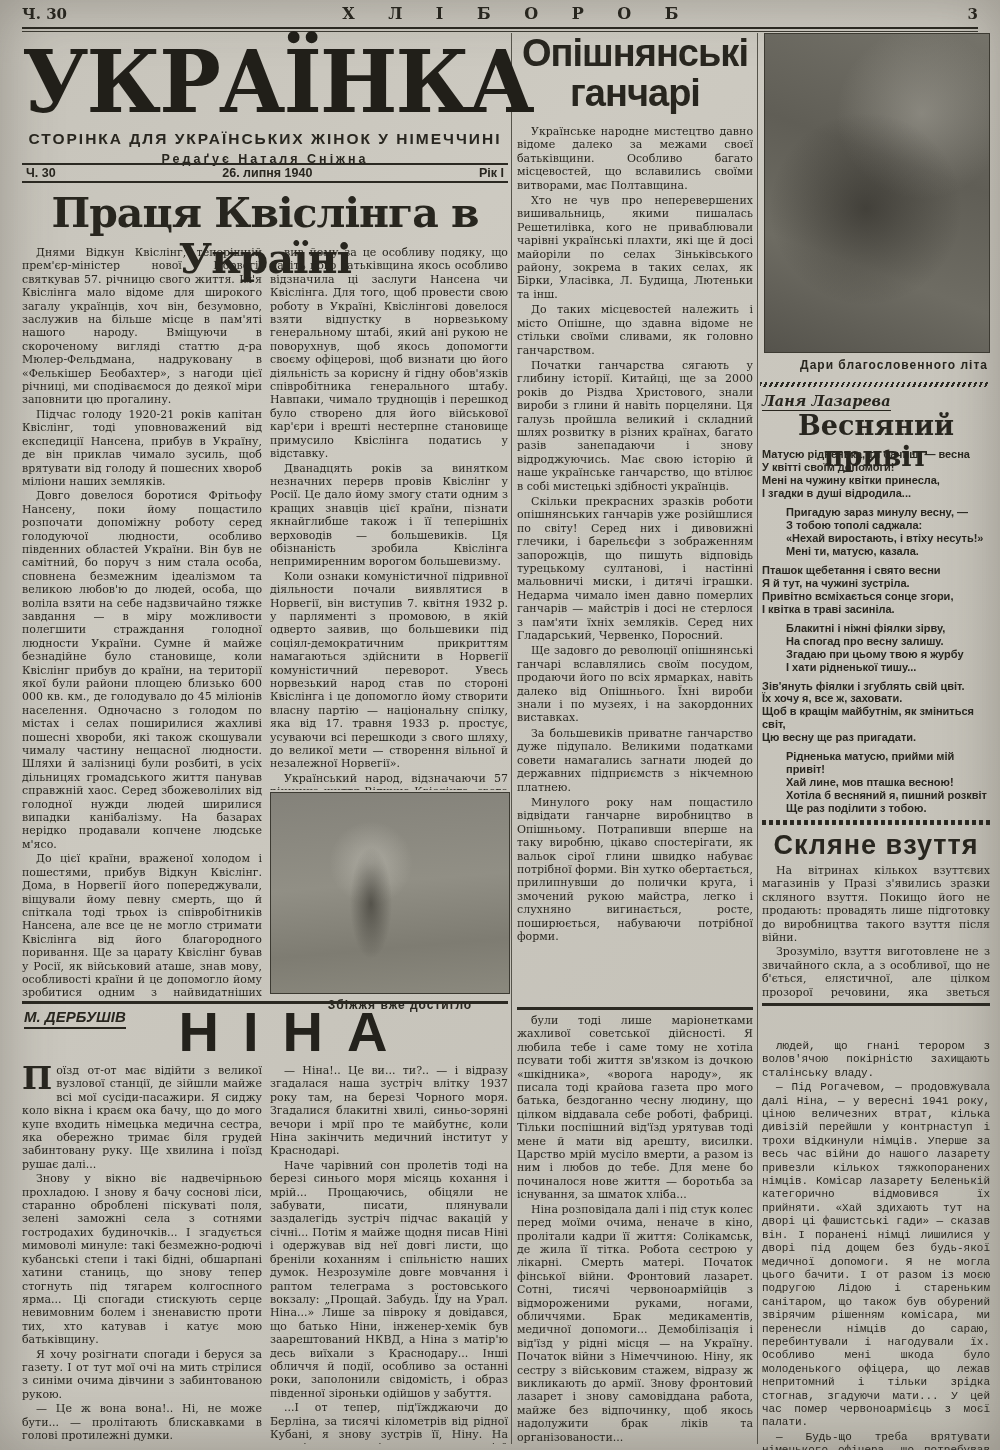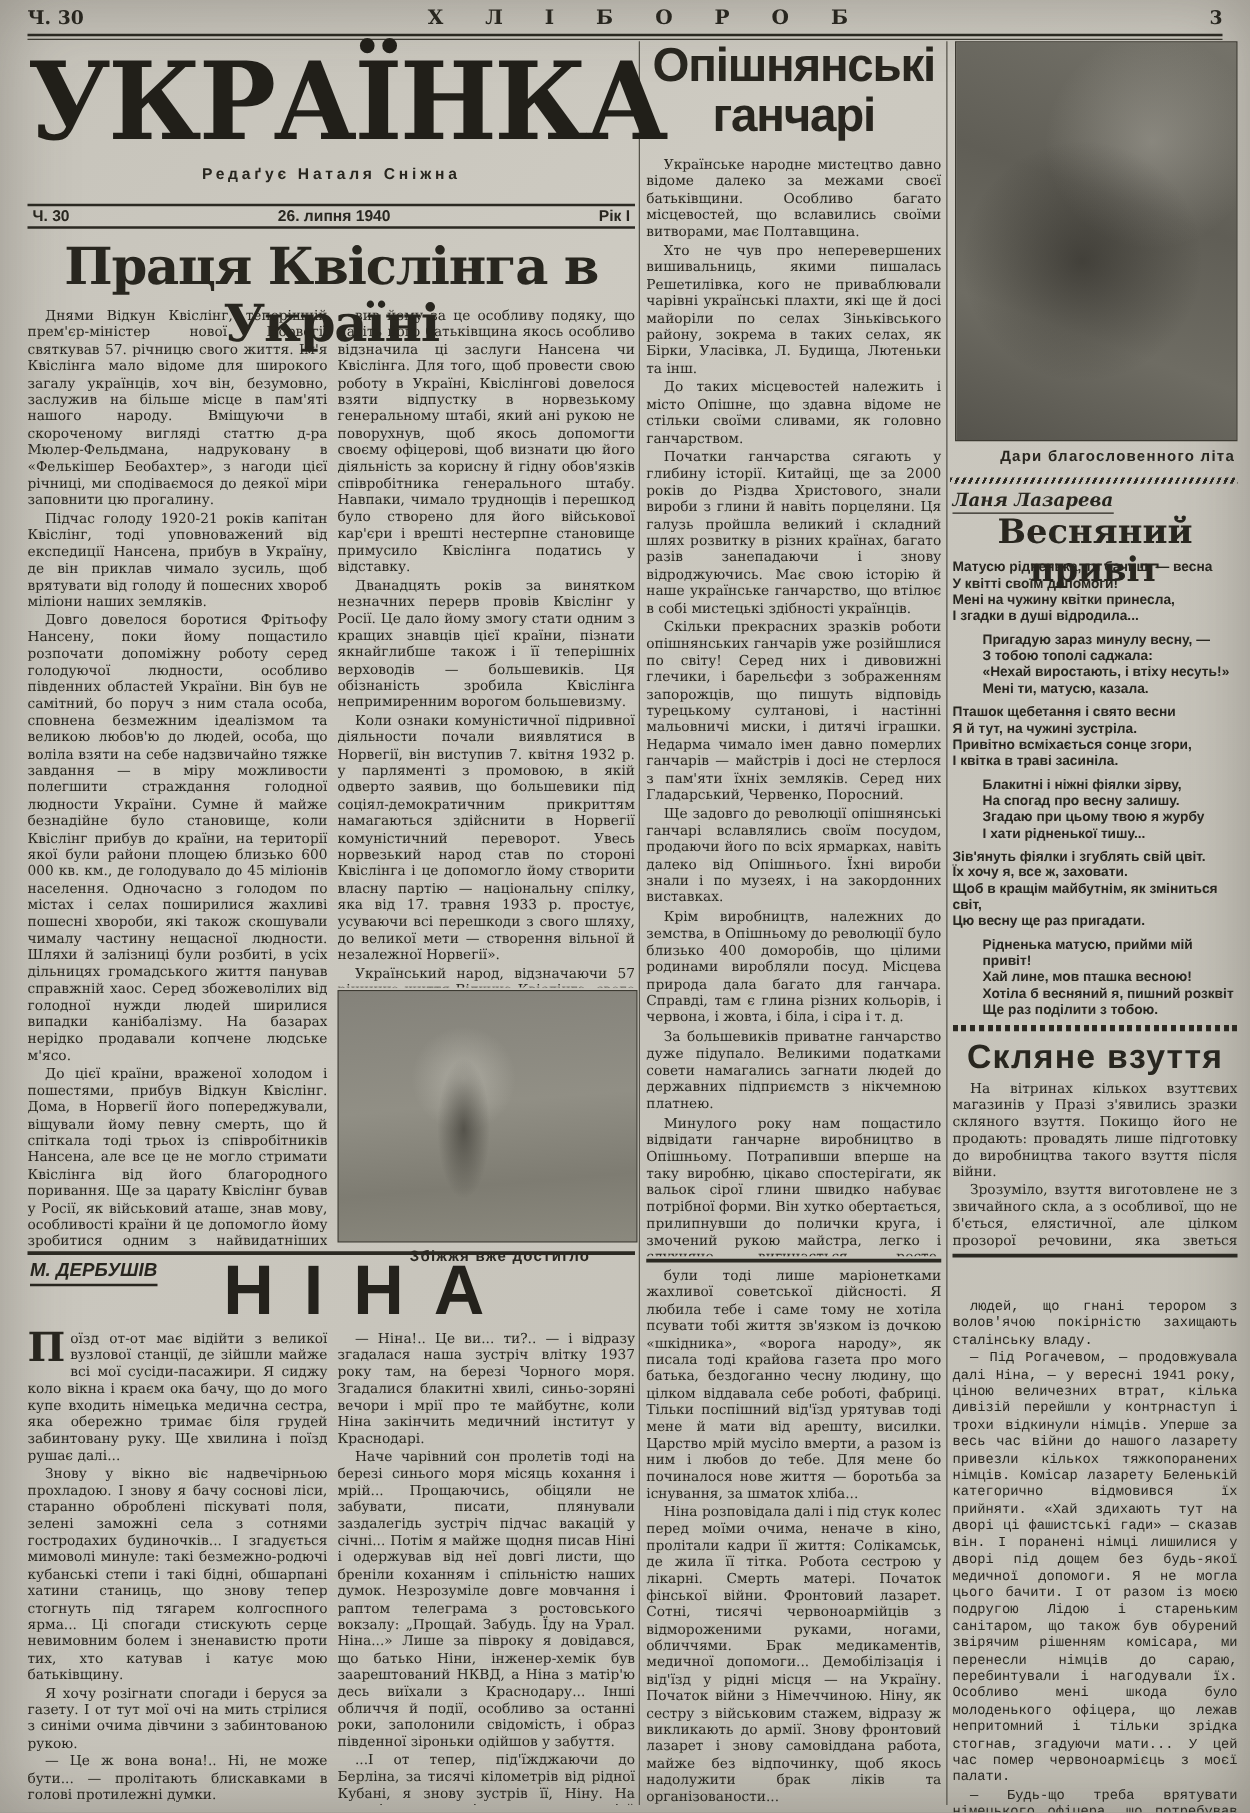--- a/index.html
+++ b/index.html
@@ -97,20 +97,21 @@
     <span>3</span>
   </div>
   <div class="abs hr1"></div>
   <div class="abs hr2"></div>
 
   <div class="abs vrule" style="left:511px;top:33px;height:1411px;"></div>
   <div class="abs vrule" style="left:757px;top:33px;height:1411px;"></div>
 
   <div class="abs masthead">
     <div class="title">УКРАЇНКА</div>
+    <div class="subtitle">СТОРІНКА ДЛЯ УКРАЇНСЬКИХ ЖІНОК У НІМЕЧЧИНІ</div>
     <div class="editor">Редаґує Наталя Сніжна</div>
   </div>
   <div class="abs dateline">
     <span>Ч. 30</span>
     <span>26. липня 1940</span>
     <span>Рік I</span>
   </div>
 
   <div class="abs kv-title">Праця Квіслінга в Україні</div>
   <div class="abs textcol kv-col1">
@@ -134,21 +135,20 @@
       <div>Опішнянські</div>
       <div>ганчарі</div>
     </div>
     <div class="han-body">
         <p>Українське народне мистецтво давно відоме далеко за межами своєї батьківщини. Особливо багато місцевостей, що вславились своїми витворами, має Полтавщина.</p>
         <p>Хто не чув про неперевершених вишивальниць, якими пишалась Решетилівка, кого не приваблювали чарівні українські плахти, які ще й досі майоріли по селах Зіньківського району, зокрема в таких селах, як Бірки, Уласівка, Л. Будища, Лютеньки та інш.</p>
         <p>До таких місцевостей належить і місто Опішне, що здавна відоме не стільки своїми сливами, як головно ганчарством.</p>
         <p>Початки ганчарства сягають у глибину історії. Китайці, ще за 2000 років до Різдва Христового, знали вироби з глини й навіть порцеляни. Ця галузь пройшла великий і складний шлях розвитку в різних країнах, багато разів занепадаючи і знову відроджуючись. Має свою історію й наше українське ганчарство, що втілює в собі мистецькі здібності українців.</p>
         <p>Скільки прекрасних зразків роботи опішнянських ганчарів уже розійшлися по світу! Серед них і дивовижні глечики, і барельєфи з зображенням запорожців, що пишуть відповідь турецькому султанові, і настінні мальовничі миски, і дитячі іграшки. Недарма чимало імен давно померлих ганчарів — майстрів і досі не стерлося з пам'яти їхніх земляків. Серед них Гладарський, Червенко, Поросний.</p>
         <p>Ще задовго до революції опішнянські ганчарі вславлялись своїм посудом, продаючи його по всіх ярмарках, навіть далеко від Опішнього. Їхні вироби знали і по музеях, і на закордонних виставках.</p>
-        <p>Крім виробництв, належних до земства, в Опішньому до революції було близько 400 доморобів, що цілими родинами виробляли посуд. Місцева природа дала багато для ганчара. Справді, там є глина різних кольорів, і червона, і жовта, і біла, і сіра і т. д.</p>
         <p>За большевиків приватне ганчарство дуже підупало. Великими податками совети намагались загнати людей до державних підприємств з нікчемною платнею.</p>
         <p>Минулого року нам пощастило відвідати ганчарне виробництво в Опішньому. Потрапивши вперше на таку виробню, цікаво спостерігати, як вальок сірої глини швидко набуває потрібної форми. Він хутко обертається, прилипнувши до полички круга, і змочений рукою майстра, легко і слухняно вигинається, росте, поширюється, набуваючи потрібної форми.</p>
       </div>
 
   </div>
 
   <div class="abs photo-flowers"></div>
   <div class="abs caption cap-flowers">Дари благословенного літа</div>
   <div class="abs zigzag"></div>
 

